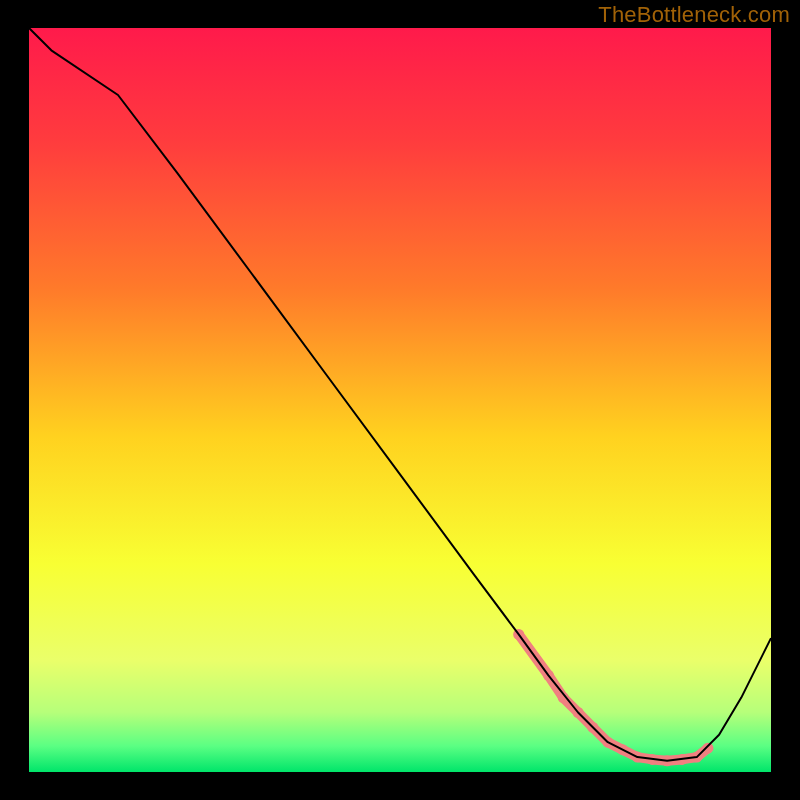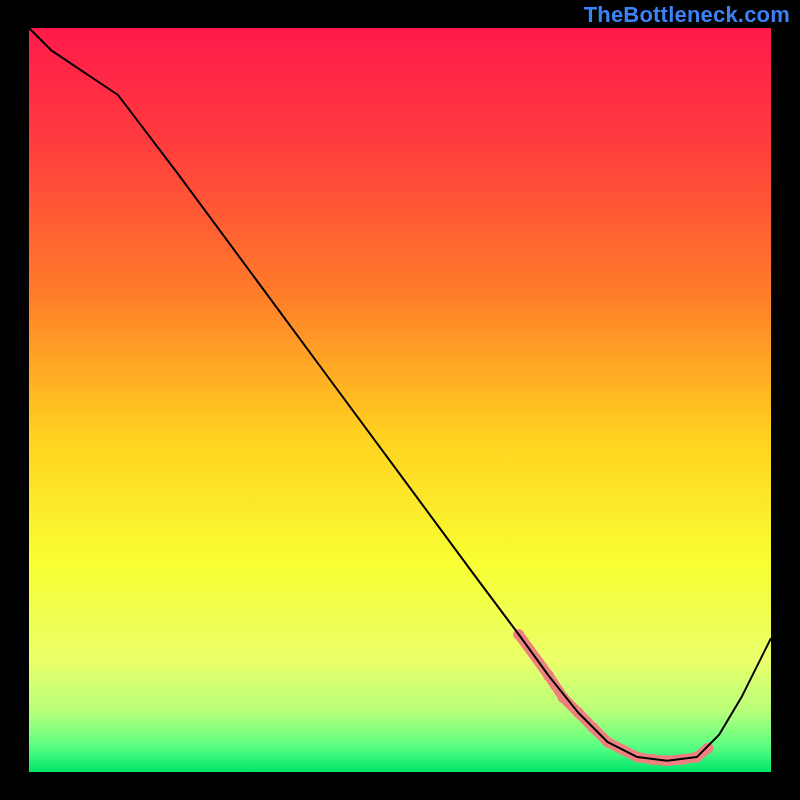--- a/index.html
+++ b/index.html
@@ -16,23 +16,23 @@
     left: 0;
     top: 0;
     width: 800px;
     height: 800px;
     background: #000;
   }
   .watermark {
     position: absolute;
     top: 2px;
     right: 10px;
-    color: #3b82f6;
+    color: #a16207;
     font-size: 22px;
-    font-weight: 700;
+    font-weight: 400;
     letter-spacing: 0.2px;
     user-select: none;
   }
   svg {
     position: absolute;
     left: 0;
     top: 0;
   }
 </style>
 </head>

